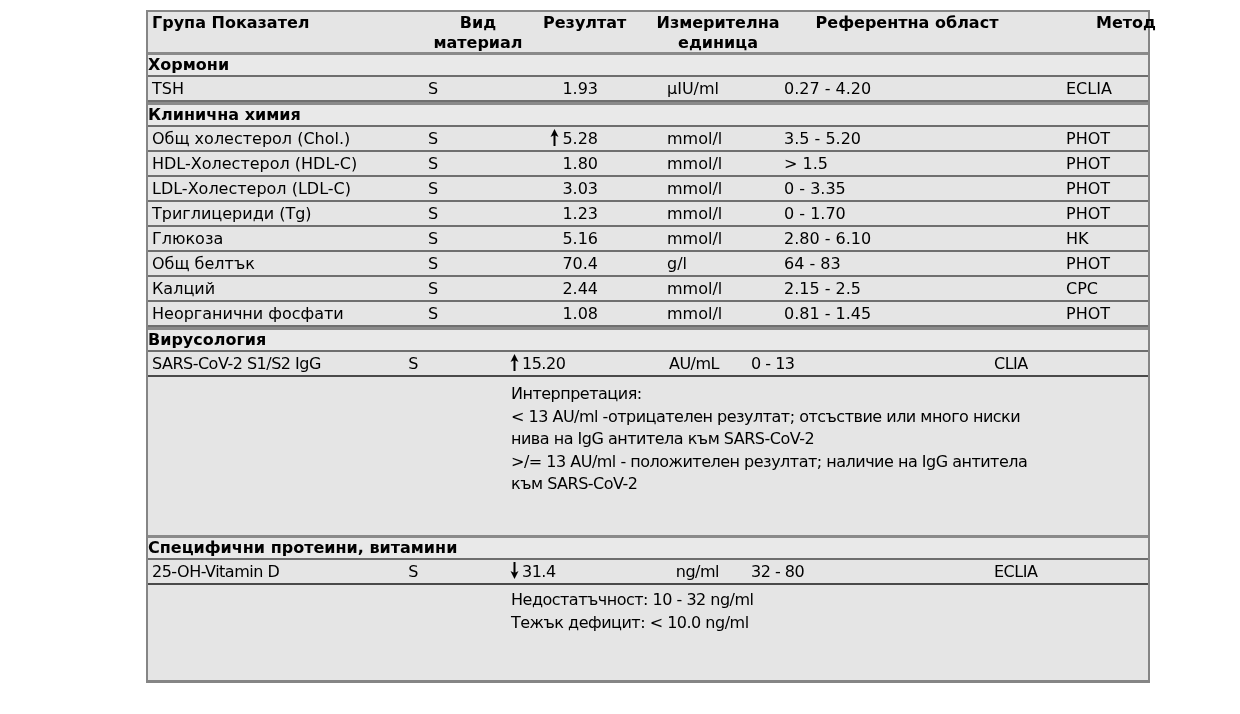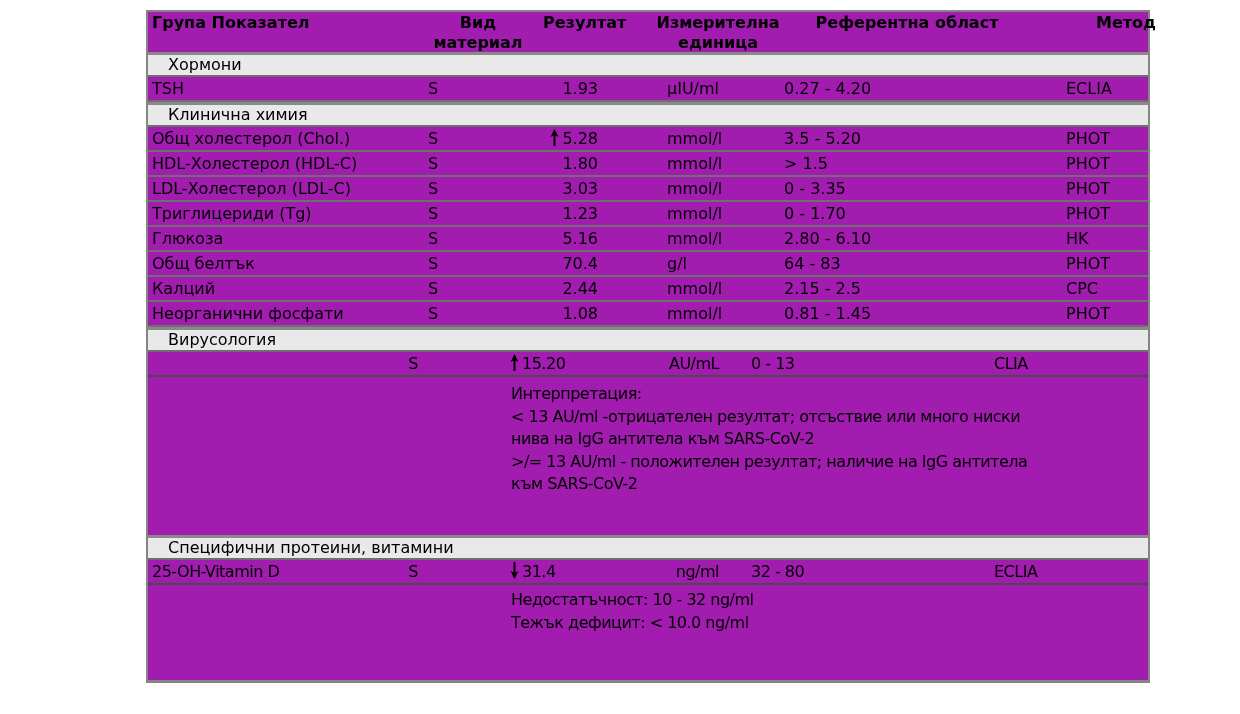--- a/index.html
+++ b/index.html
@@ -2,36 +2,36 @@
 <html><head>
 <meta charset="utf-8">
 <style>
   html,body{margin:0;padding:0;}
   body{
     width:1240px;height:714px;background:#ffffff;color:#000;
     font-family:"DejaVu Sans", sans-serif;position:relative;overflow:hidden;
   }
   .report{
     position:absolute;left:146px;top:10px;width:1004px;height:673px;
-    border:2px solid #858585;border-bottom-width:3px;box-sizing:border-box;background:#a21caf;
+    border:2px solid #858585;border-bottom-width:3px;box-sizing:border-box;background:#e5e5e5;
   }
   
   .hdr{position:relative;height:40px;font-weight:bold;font-size:16px;}
   .hdr .h{position:absolute;top:1px;white-space:nowrap;}
   .h-group{left:4px;}
   .h-mat{left:330px;transform:translateX(-50%);width:110px;text-align:center;white-space:normal !important;line-height:20px;}
   .h-res{left:395px;}
   .h-unit{left:570px;transform:translateX(-50%);width:130px;text-align:center;white-space:normal !important;line-height:20px;}
   .h-ref{left:759px;transform:translateX(-50%);}
   .h-met{left:948px;}
   
   .section-bar{
     height:20px;line-height:20px;background:#e9e9e9;
     border-top:3px solid #8a8a8a;border-bottom:2px solid #6e6e6e;
-    font-weight:normal;font-size:16px;padding-left:20px;
+    font-weight:bold;font-size:16px;padding-left:0;
   }
   
   .row{position:relative;height:23px;border-bottom:2px solid #6f6f6f;font-size:16px;}
   .row .cell{position:absolute;top:0;line-height:23px;white-space:nowrap;}
   .c-name{left:4px;}
   .c-mat{left:255px;width:60px;text-align:center;}
   .c-res{left:330px;width:120px;text-align:right;}
   .c-unit{left:519px;}
   .c-ref{left:636px;}
   .c-met{left:918px;}
@@ -154,20 +154,21 @@
     <span class="cell c-res">1.08</span>
     <span class="cell c-unit">mmol/l</span>
     <span class="cell c-ref">0.81 - 1.45</span>
     <span class="cell c-met">PHOT</span>
   </div>
 
   <div class="section-bar">
     <span>Вирусология</span>
   </div>
   <div class="row sub">
+    <span class="cell s-name">SARS-CoV-2 S1/S2 IgG</span>
     <span class="cell s-mat">S</span>
     <span class="cell s-res"><span class="arrow"><svg width="9" height="17" viewBox="0 0 9 17" fill="#000">
             <path d="M4.5 0 L8.5 8 L5.5 6.6 L5.5 17 L3.5 17 L3.5 6.6 L0.5 8 Z"></path>
           </svg></span><span>15.20</span></span>
     <span class="cell s-unit">AU/mL</span>
     <span class="cell s-ref">0 - 13</span>
     <span class="cell s-met">CLIA</span>
   </div>
   <div class="notes notes-virology">
     <div>Интерпретация:</div>

